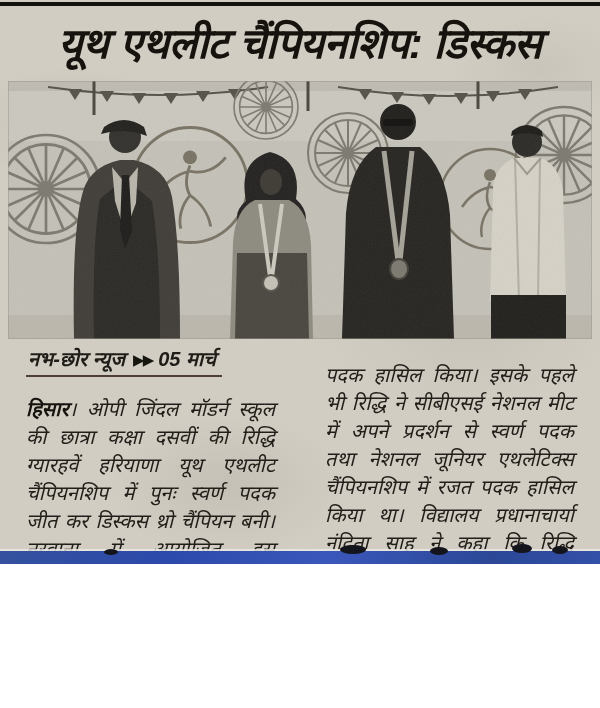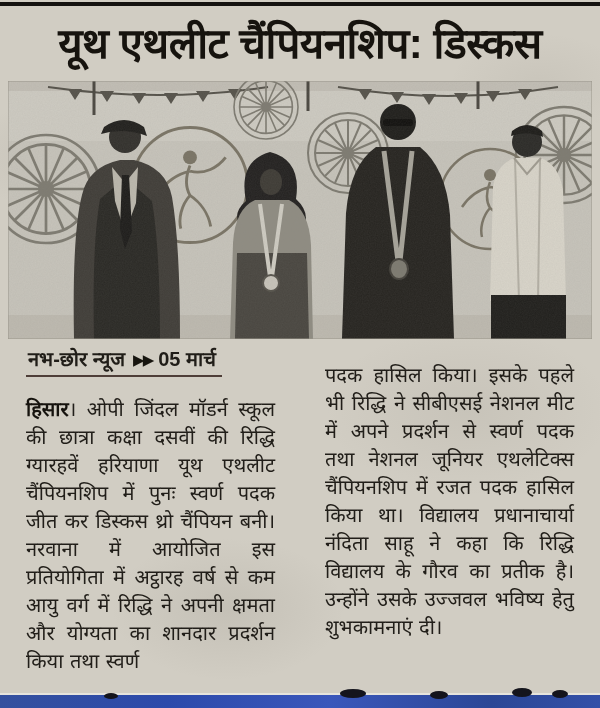--- a/index.html
+++ b/index.html
@@ -1,27 +1,28 @@
 <!DOCTYPE html>
 <html><head>
 <meta charset="utf-8">
 <style>
   html,body{margin:0;padding:0;}
   body{
     width:600px;height:708px;overflow:hidden;
     font-family:"Liberation Sans","DejaVu Sans",sans-serif;
   }
   .page{
-    position:relative;width:600px;height:708px;overflow:hidden;
+    position:relative;width:600px;height:564px;overflow:hidden;
     background-color:#d1cdc3;
     background-image:
       radial-gradient(ellipse 160px 90px at 12% 22%, rgba(116,110,99,.12), transparent 65%),
       radial-gradient(ellipse 220px 130px at 78% 58%, rgba(116,110,99,.10), transparent 65%),
       radial-gradient(ellipse 180px 110px at 38% 86%, rgba(105,100,90,.12), transparent 65%),
       radial-gradient(ellipse 140px 80px at 90% 12%, rgba(105,100,90,.08), transparent 65%);
+    font-style: italic;
   }
   .top-rule{
     position:absolute;top:2px;left:0;width:600px;height:4px;background:#14120f;
   }
   .headline{
     margin:0;padding:18px 6px 4px;
     text-align:center;color:#16130e;
     font-size:42px;line-height:1.22;font-weight:800;
     letter-spacing:-0.5px;
   }

